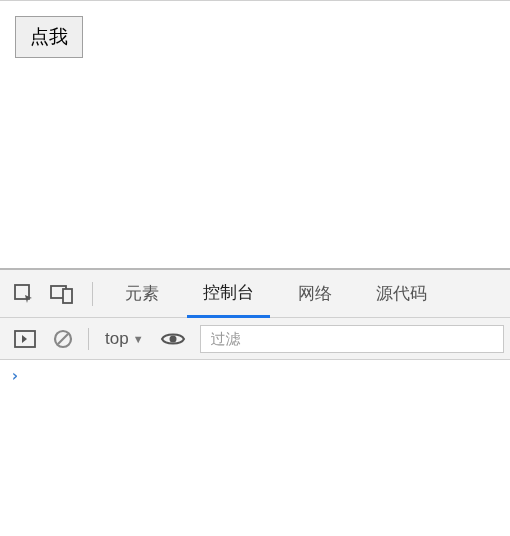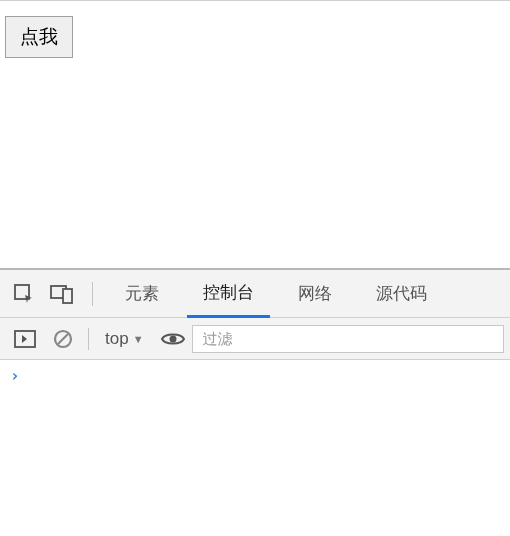--- a/index.html
+++ b/index.html
@@ -11,21 +11,21 @@
       font-family: "Helvetica Neue", Arial, "PingFang SC", "Microsoft YaHei", sans-serif;
       width: 510px;
       height: 536px;
       background: #fff;
       display: flex;
       flex-direction: column;
     }
     .page-area {
       flex: 1;
       border-top: 1px solid #d0d0d0;
-      padding: 15px 5px;
+      padding: 15px 15px;
       height: 268px;
       font-family: Liberation Serif, serif;
     }
     .btn-main {
       font-size: 19px;
       padding: 7px 14px;
       border: 1px solid #a0a0a0;
       background: #efefef;
       cursor: pointer;
       font-family: inherit;
@@ -117,20 +117,21 @@
     }
     .filter-input {
       flex: 1;
       height: 28px;
       border: 1px solid #c8c8c8;
       background: #fff;
       padding: 0 10px;
       font-size: 15px;
       font-family: inherit;
       color: #c2410c;
+      margin-left: 8px;
       outline: none;
     }
     .filter-input::placeholder {
       color: #999;
     }
     .console-body {
       flex: 1;
       padding: 6px 10px;
       background: #fff;
     }

